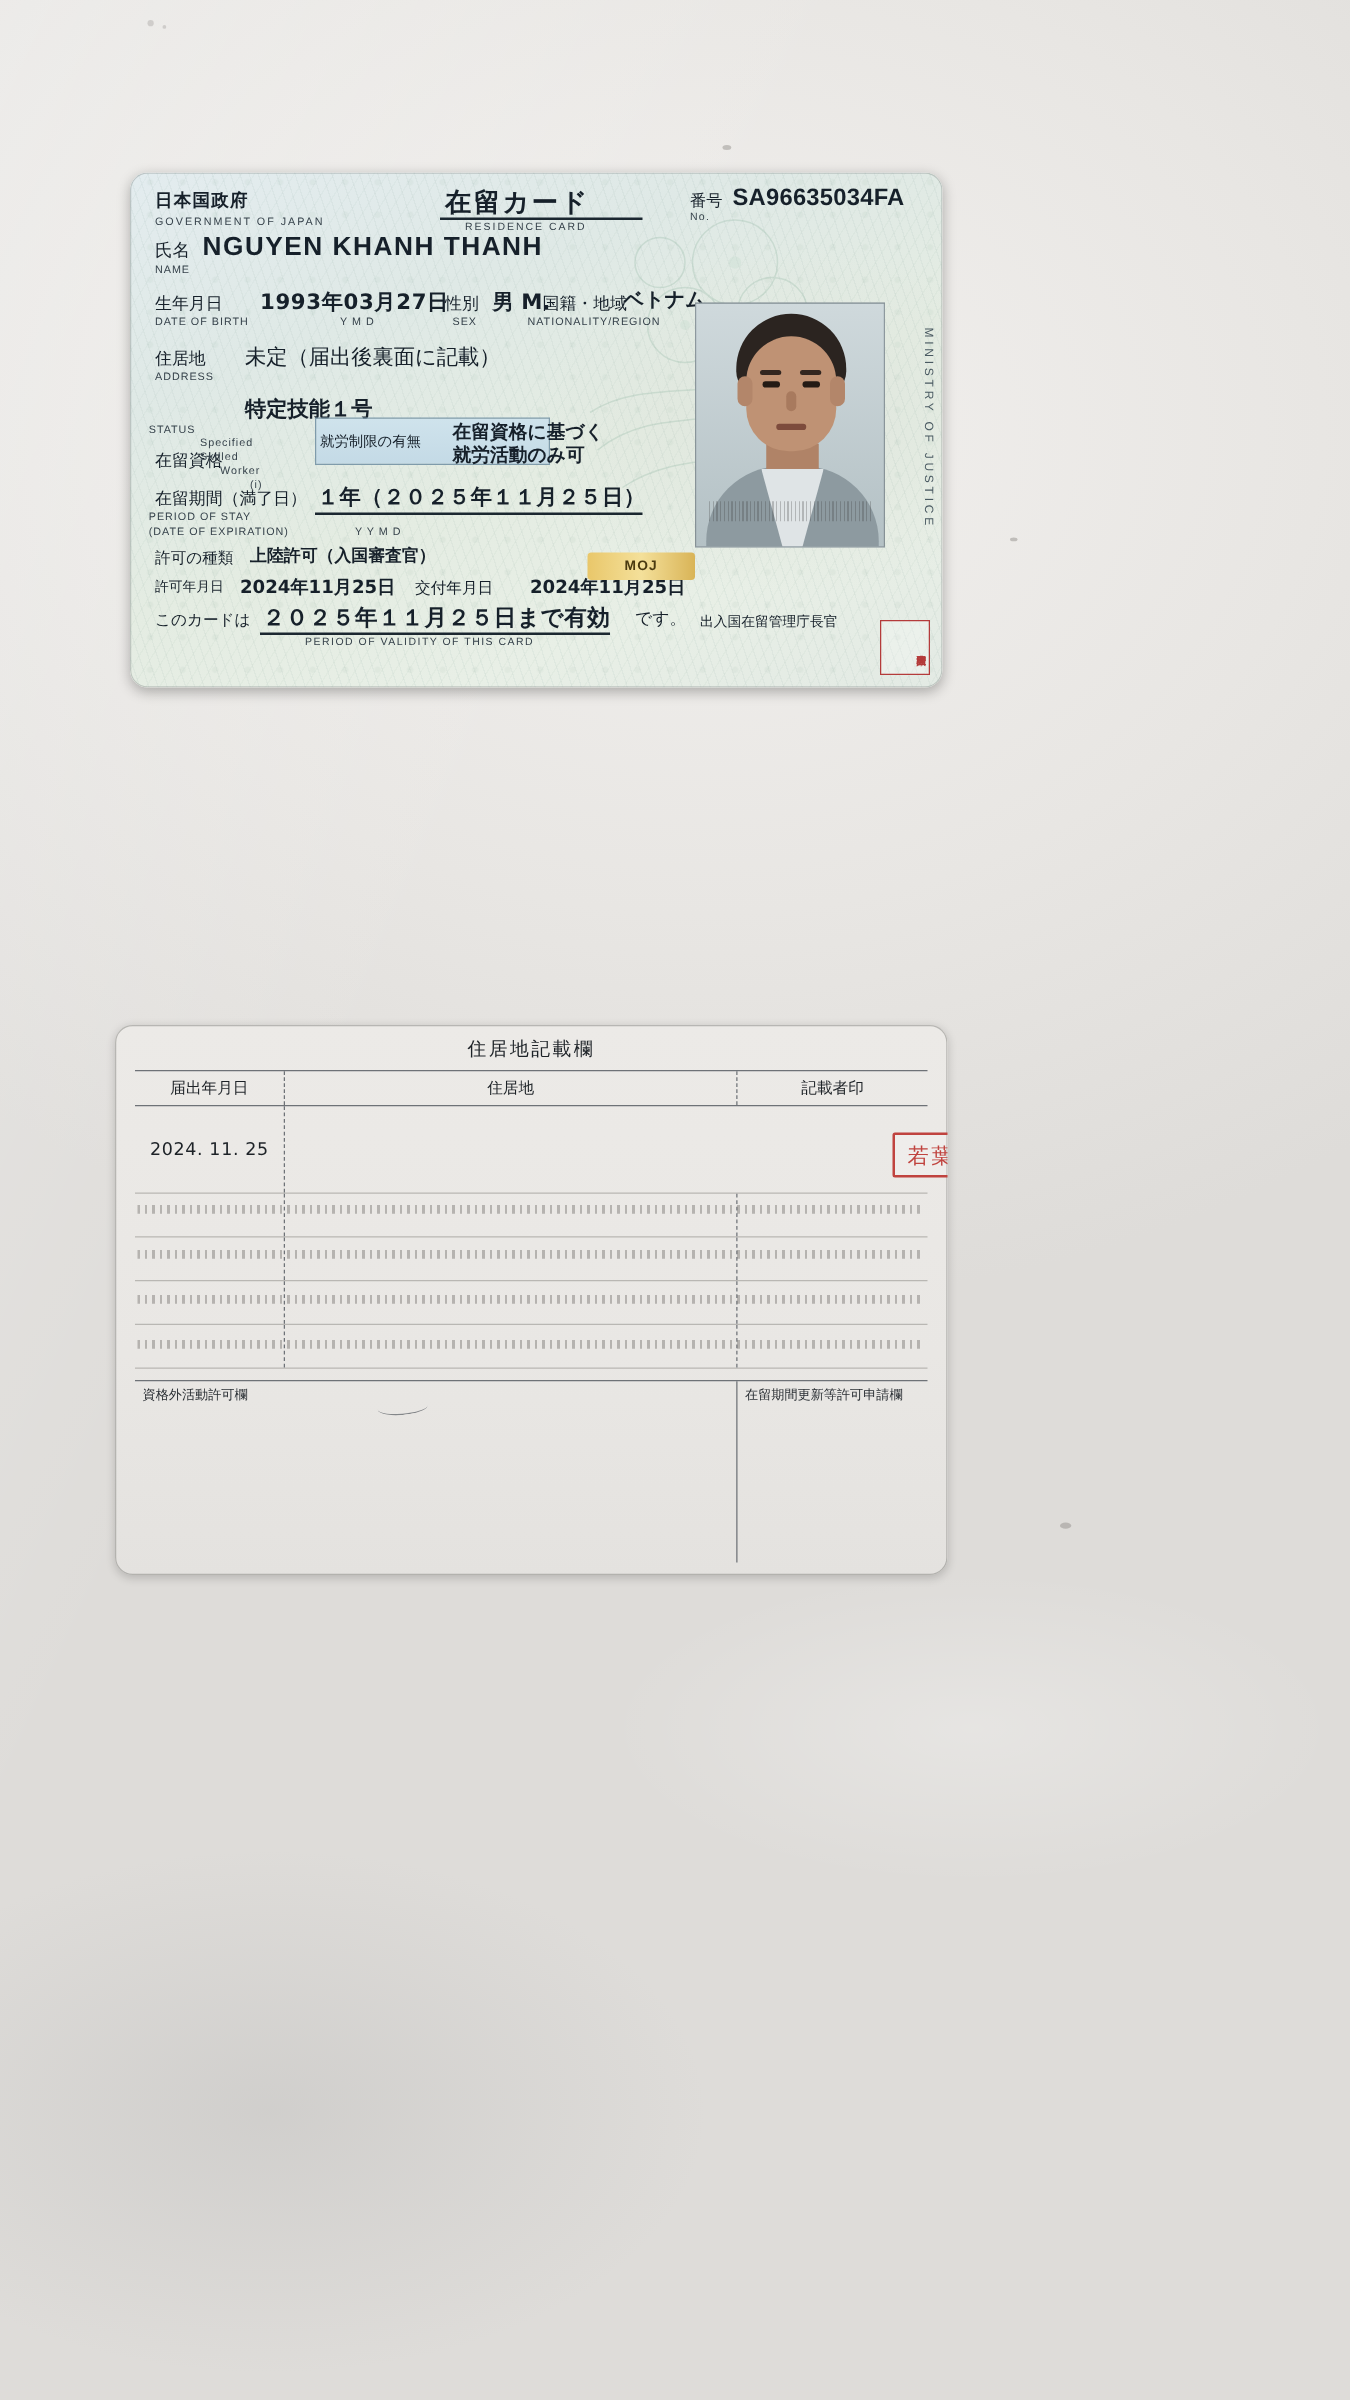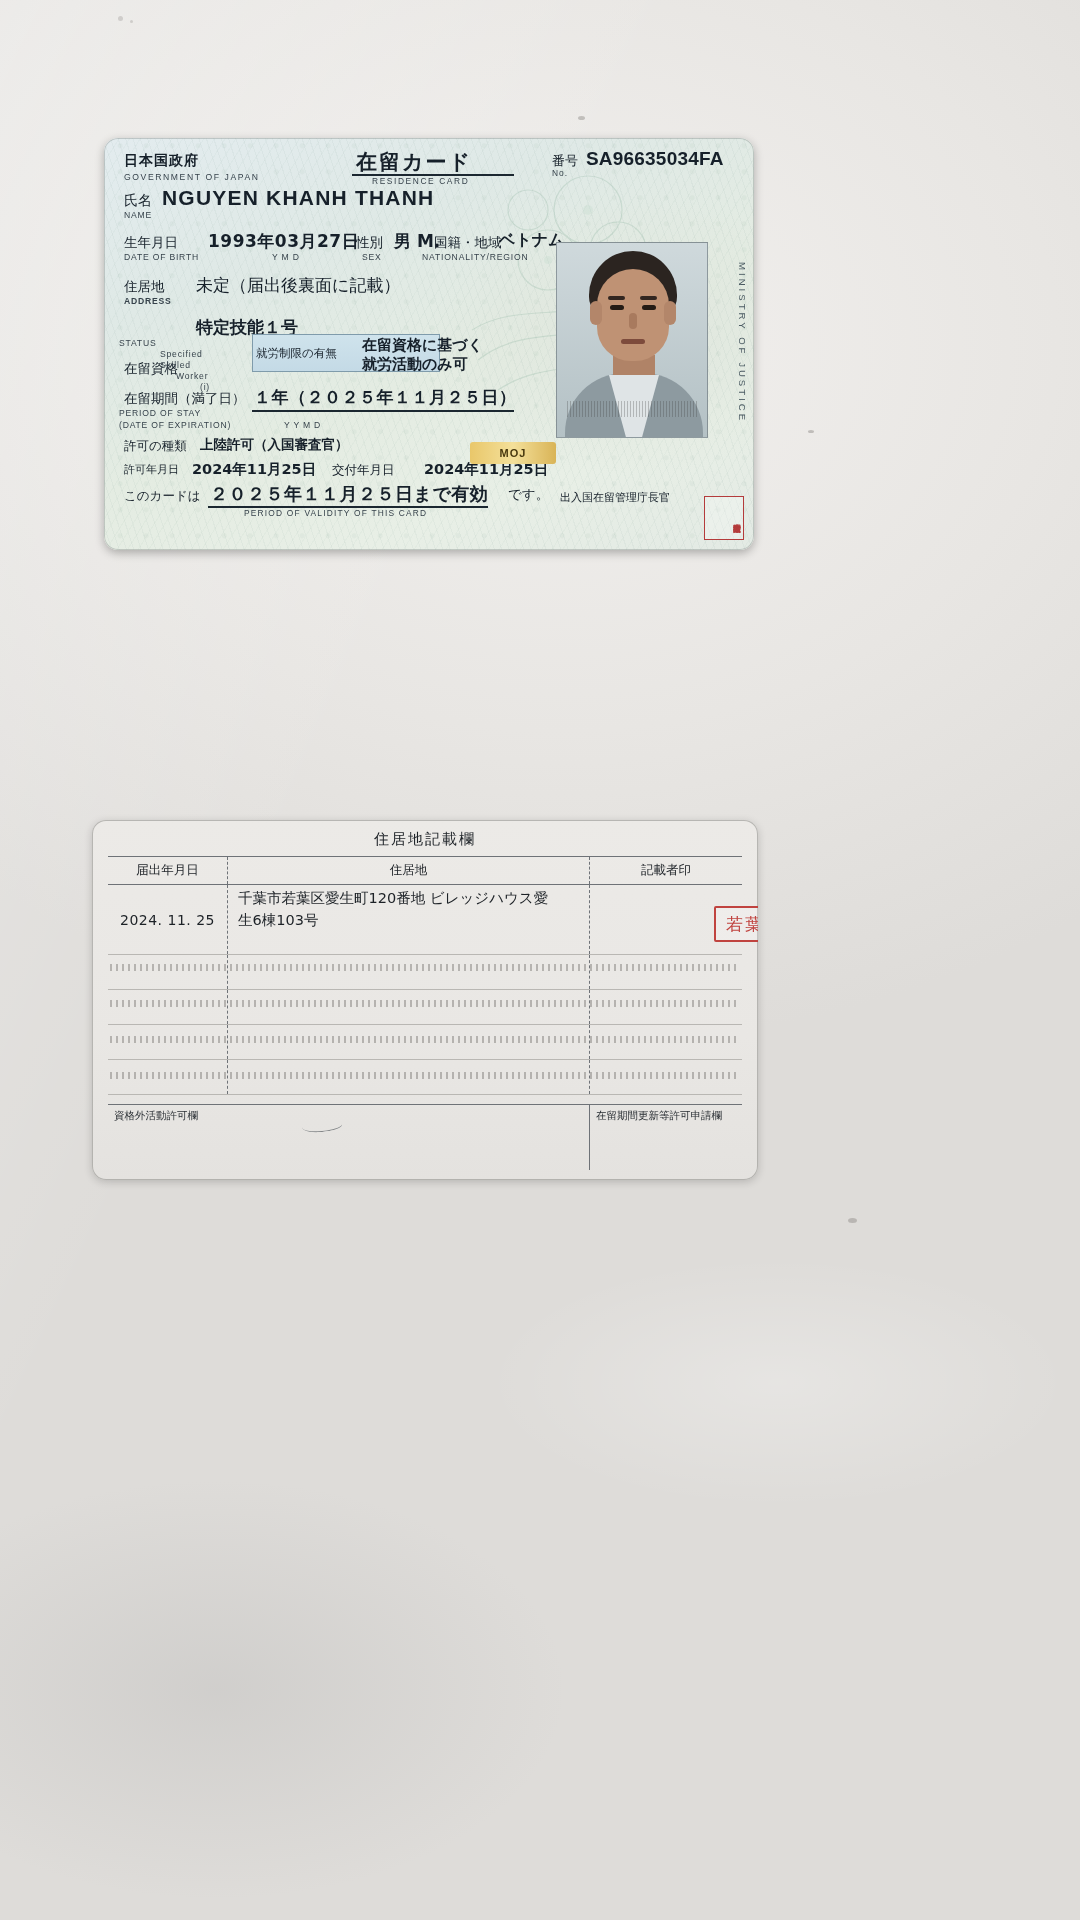--- a/index.html
+++ b/index.html
@@ -78,21 +78,21 @@
   #fr-dob-val{left:104px; top:92px; font-size:17px; font-weight:700; letter-spacing:.5px;}
   #fr-ymd-1{left:168px; top:114px;}
   #fr-sex-jp{left:252px; top:96px; font-size:13.5px;}
   #fr-sex-en{left:258px; top:114px;}
   #fr-sex-val{left:290px; top:92px; font-size:17px; font-weight:700;}
   #fr-nat-jp{left:330px; top:96px; font-size:13.5px;}
   #fr-nat-en{left:318px; top:114px;}
   #fr-nat-val{left:395px; top:92px; font-size:16px; font-weight:700;}
 
   #fr-addr-jp{left:20px; top:140px; font-size:13.5px;}
-  #fr-addr-en{left:20px; top:158px;font-weight:bold;}
+  #fr-addr-en{left:20px; top:158px;}
   #fr-addr-val{left:92px; top:136px; font-size:17px; font-weight:400;}
 
   #fr-status-jp{left:20px; top:182px; font-size:13.5px;margin-top:40px;}
   #fr-status-en{left:15px; top:200px;}
   #fr-status-val{left:92px; top:178px; font-size:17px; font-weight:700;}
   #fr-status-en2{left:56px; top:211px;}
   #fr-status-en3{left:56px; top:222px;}
   #fr-status-en4{left:72px; top:233px;}
 
   #fr-work-box{left:148px; top:196px; width:188px; height:38px;
@@ -160,21 +160,21 @@
   #fr-seal{
     position:absolute; right:10px; bottom:10px; width:40px; height:44px;
     border:1.5px solid #b43b3b; color:#b43b3b;
     font-family:"DejaVu Sans",sans-serif; font-size:8px; line-height:9px;
     padding:2px; text-align:center; writing-mode:vertical-rl;
     background:rgba(255,255,255,.25);
   }
 
   
   #card-back{
-    position:absolute; left:92px; top:820px; width:666px; height:360px;
+    position:absolute; left:92px; top:820px; width:666px; height:440px;
     border-radius:14px;
     background:linear-gradient(180deg,#eceae7 0%, #e9e7e4 60%, #e4e2df 100%);
     box-shadow:0 2px 8px rgba(0,0,0,.18), 0 0 0 1px rgba(120,120,115,.45) inset;
     overflow:hidden; color:#1d2227;
   }
   #bk-title{position:absolute;left:0;right:0;top:10px;text-align:center;font-size:15px;
     font-family:"DejaVu Sans",sans-serif; letter-spacing:2px;}
   #bk-line-top{position:absolute;left:16px;right:16px;top:36px;height:1px;background:#6e7277;}
   #bk-head{position:absolute;left:16px;right:16px;top:37px;height:28px;display:flex;
     border-bottom:1px solid #6e7277;}
@@ -340,24 +340,20 @@
     <div class="h h1">届出年月日</div>
     <div class="h h2">住居地</div>
     <div class="h h3">記載者印</div>
   </div>
 
   <div id="bk-rows">
     <div class="bk-row first">
       <div class="c1">
         <span id="bk-date">2024. 11. 25</span>
       </div>
-      <div class="c2">
-        <div id="bk-addr">千葉市若葉区愛生町120番地  ビレッジハウス愛</div>
-        <div id="bk-addr2" class="jp" style="font-size:14.5px;line-height:22px;">生6棟103号</div>
-      </div>
       <div class="c3"></div>
     </div>
     <div class="bk-row">
       <div class="c1"></div>
       <div class="c2"></div>
       <div class="c3"></div>
     </div>
     <div class="bk-row">
       <div class="c1"></div>
       <div class="c2"></div>

